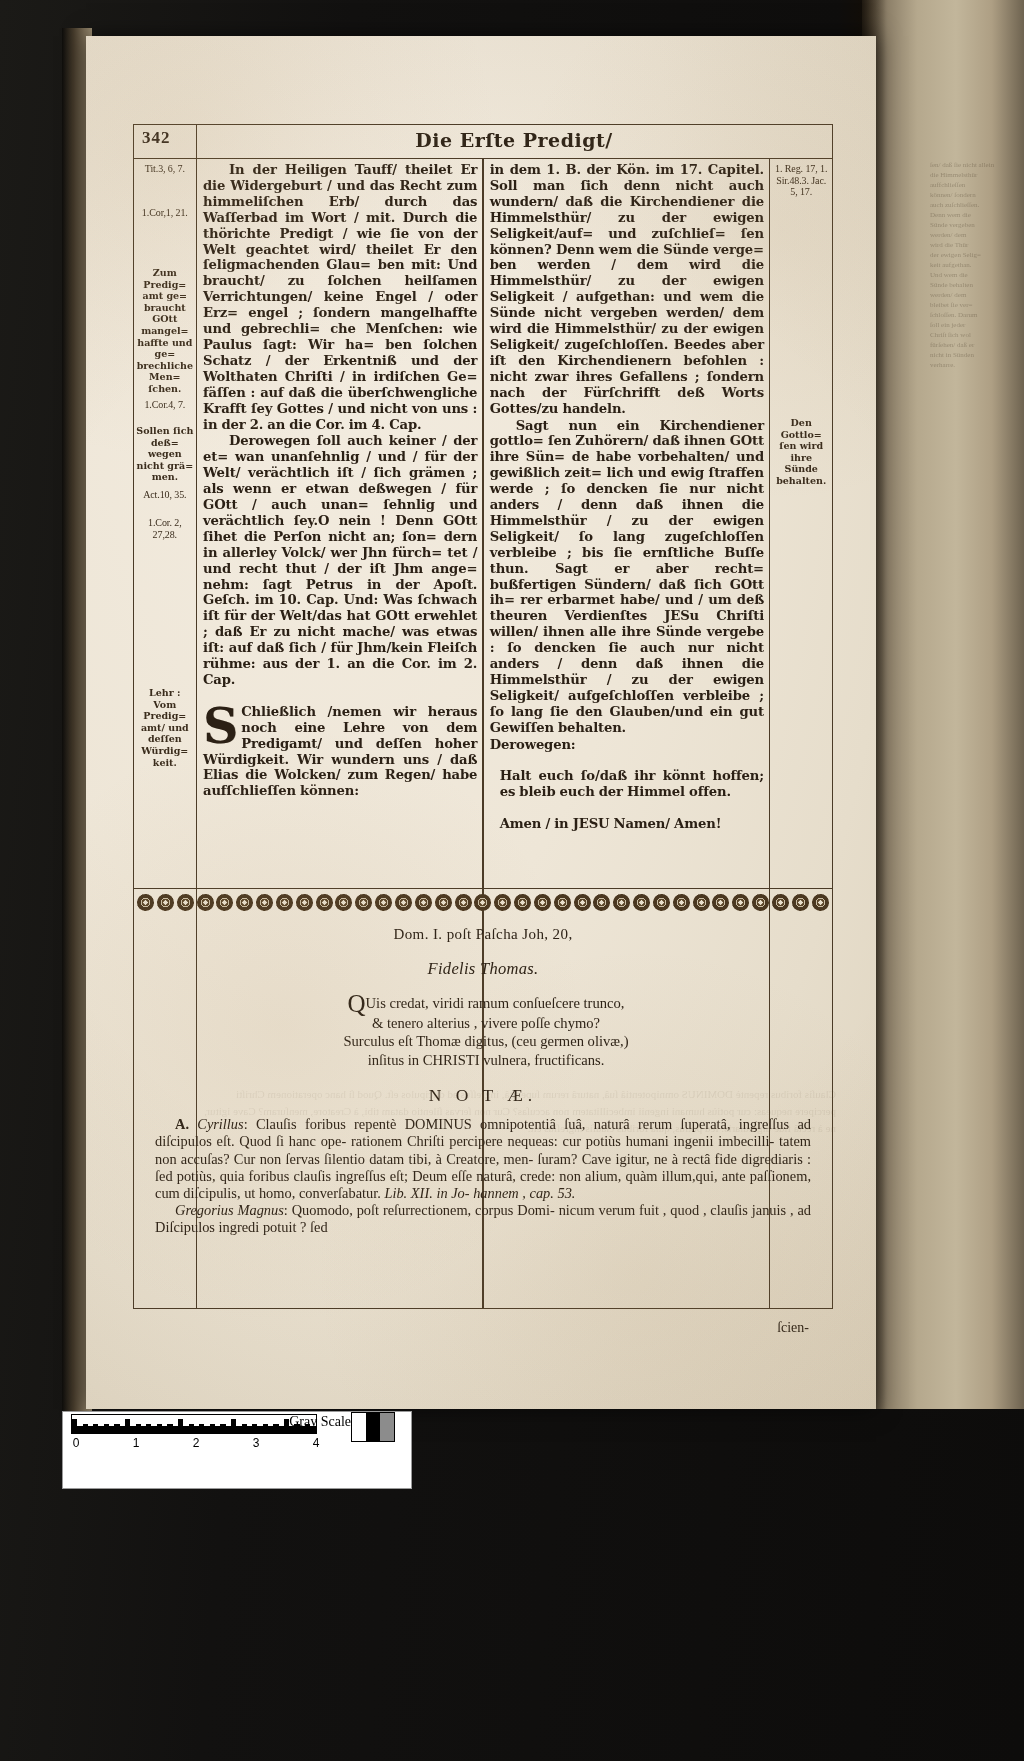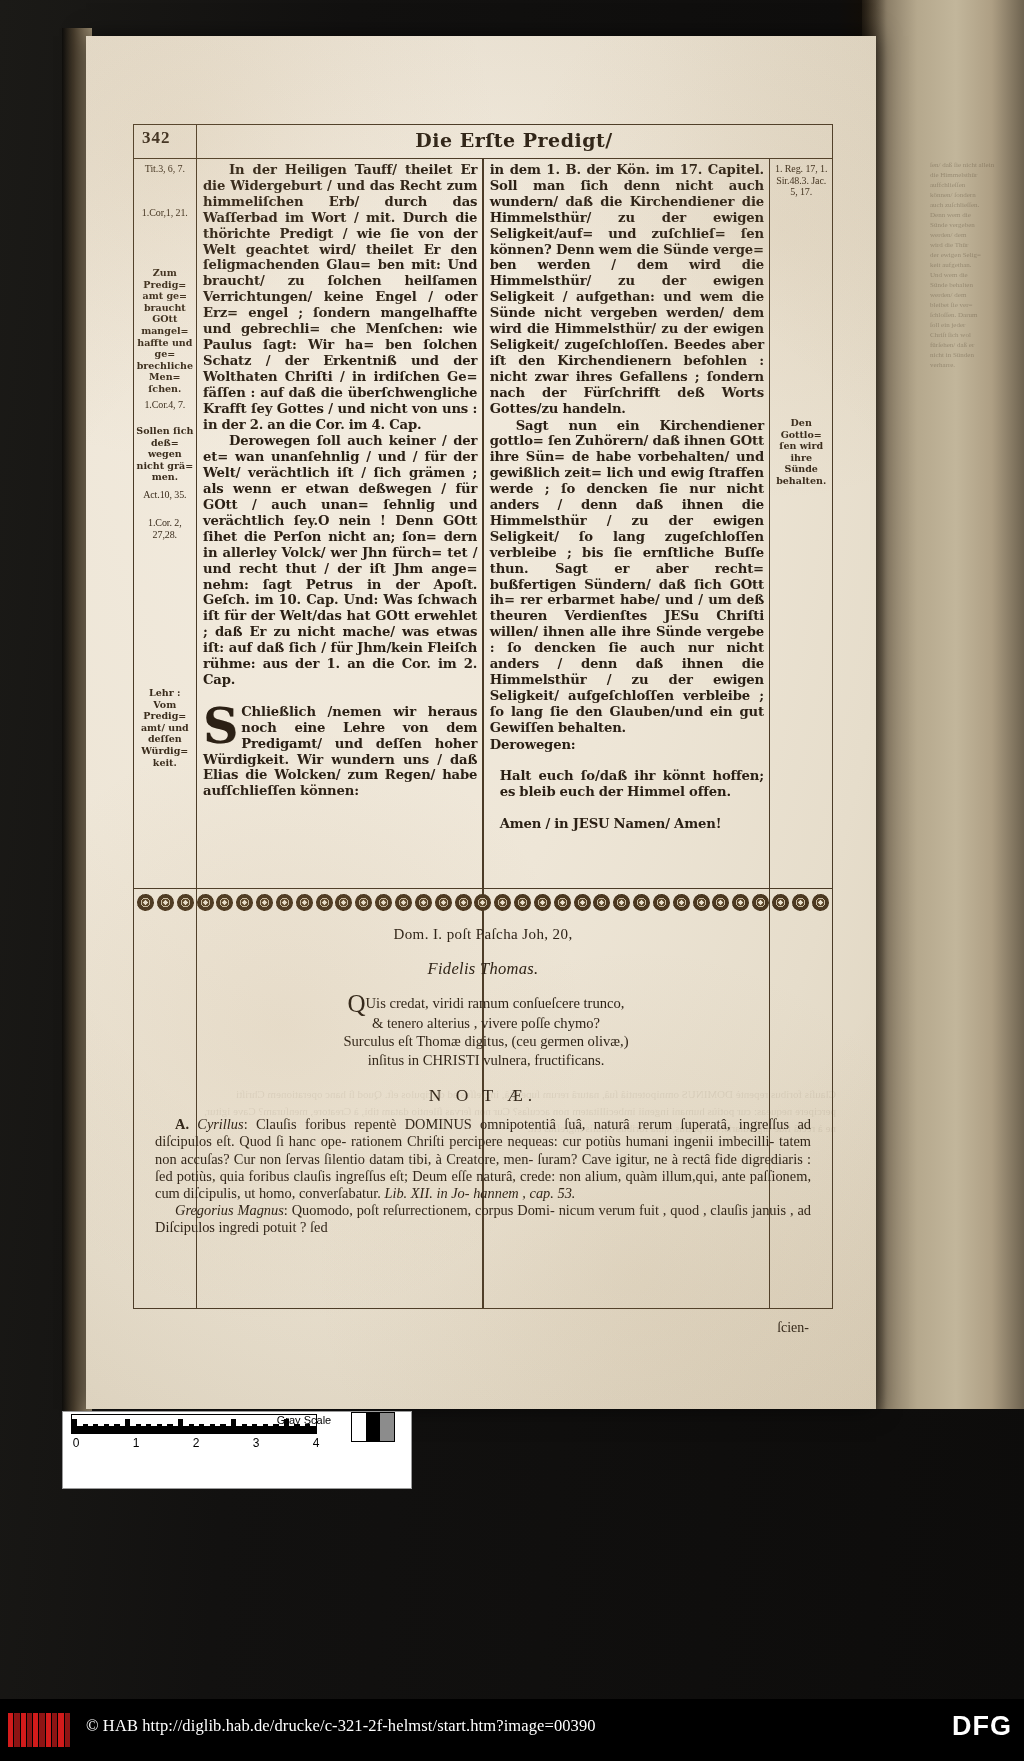--- a/index.html
+++ b/index.html
@@ -377,24 +377,24 @@
     font-size: 12px;
     color: #000;
   }
   .ruler-nums span { width: 16px; text-align: center; }
   .grayscale-box {
     position: absolute;
     left: 186px; top: 2px;
     width: 138px; height: 38px;
   }
   .gs-label {
-    font-family: Liberation Sans, sans-serif;
-    font-size: 11px;
+    font-family: Liberation Serif, serif;
+    font-size: 14px;
     color: #000;
-    text-align: center;
+    text-align: right;
     width: 94px;
   }
   .gs-patches {
     position: absolute;
     left: 94px; top: -2px;
     width: 44px; height: 30px;
     border: 1px solid #000;
     display: flex;
   }
   .gs-patches div { flex: 1; }
@@ -644,30 +644,14 @@
         <div class="gs-label">Gray Scale</div>
         <div class="gs-patches">
           <div class="gs-w"></div>
           <div class="gs-k"></div>
           <div class="gs-g"></div>
         </div>
       </div>
     </div>
   </div>
 
-  <div class="footer-bar">
-    <div class="colorstrip">
-      <i style="background:#d21b1b"></i>
-        <i style="background:#8d1414"></i>
-      <i style="background:#d21b1b"></i>
-        <i style="background:#8d1414"></i>
-      <i style="background:#d21b1b"></i>
-        <i style="background:#8d1414"></i>
-      <i style="background:#d21b1b"></i>
-        <i style="background:#8d1414"></i>
-      <i style="background:#d21b1b"></i>
-        <i style="background:#8d1414"></i>
-    </div>
-    <div class="footer-text">© HAB http://diglib.hab.de/drucke/c-321-2f-helmst/start.htm?image=00390</div>
-    <div class="dfg">DFG</div>
-  </div>
 
 </div>
 
 </body></html>

